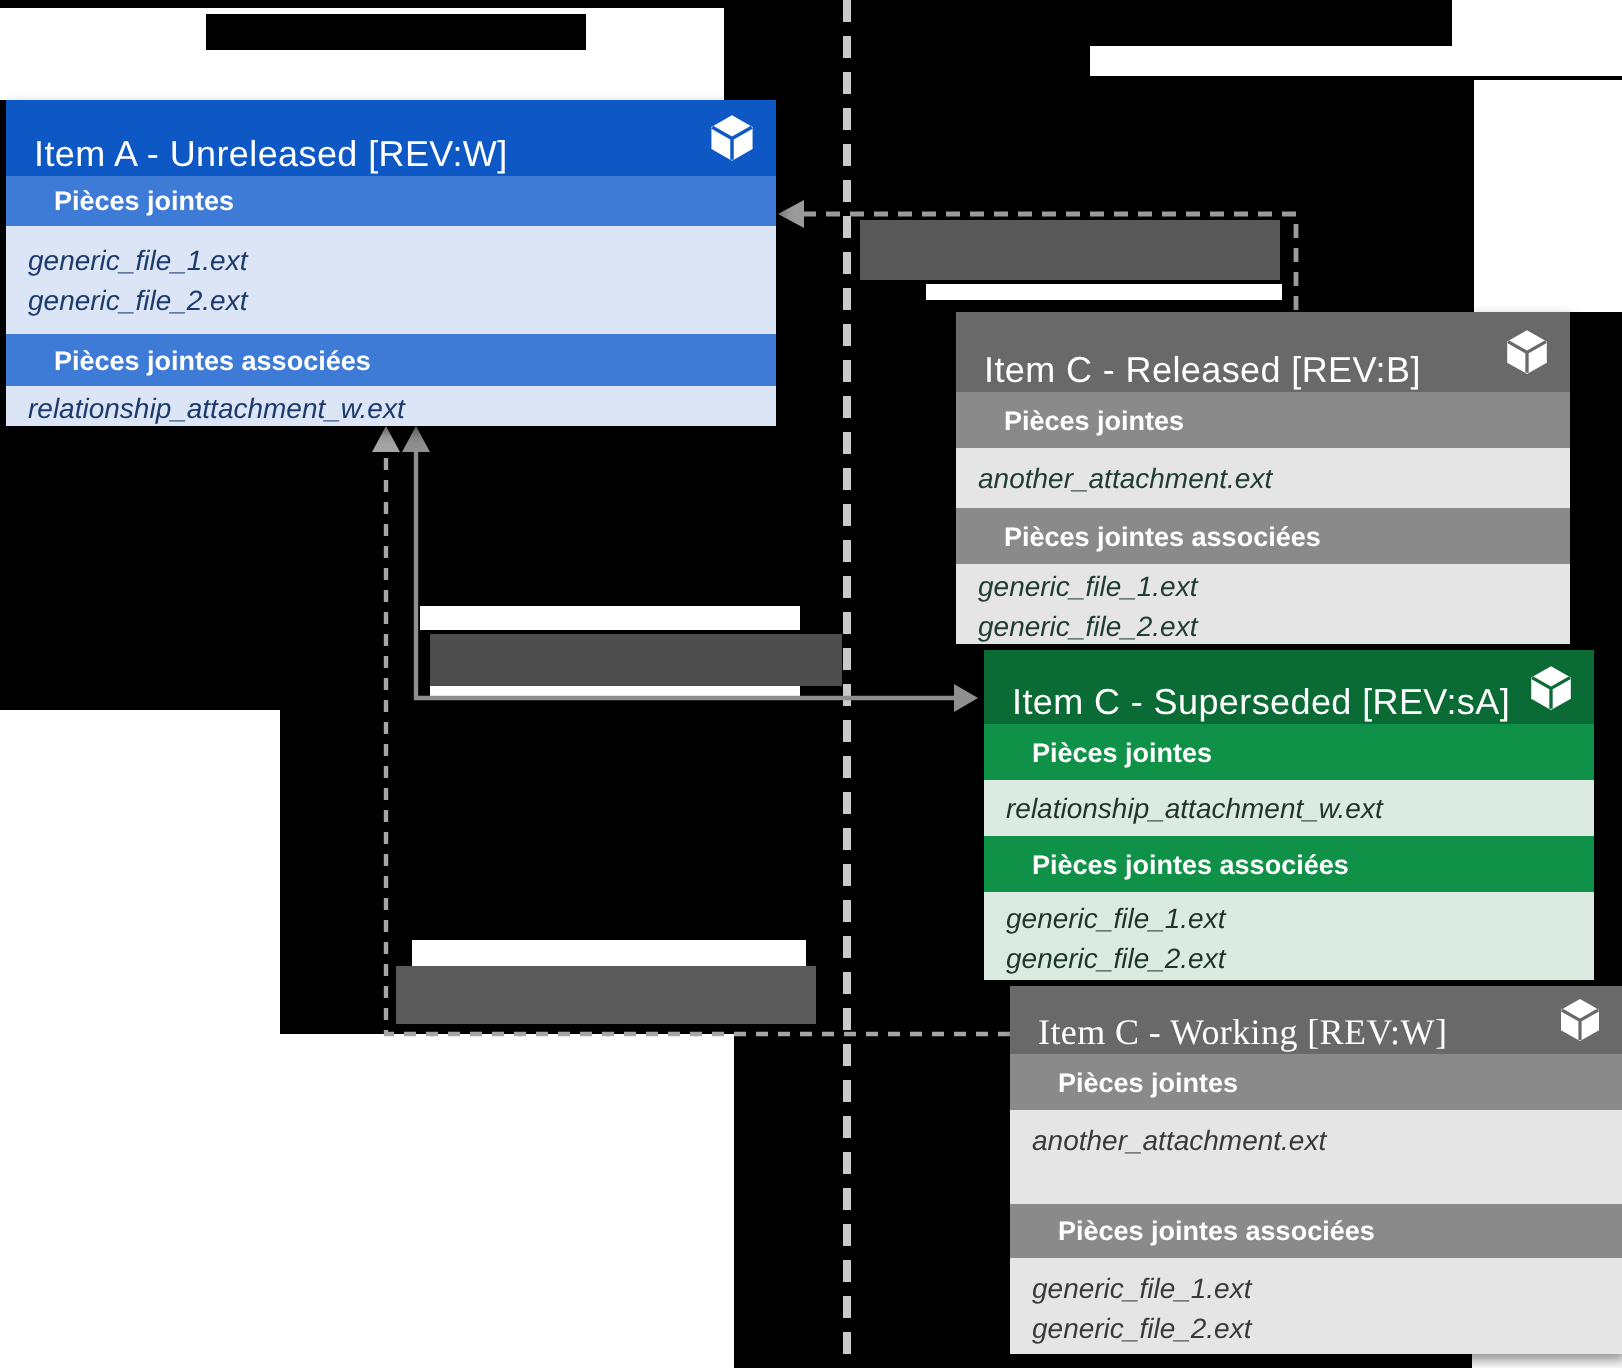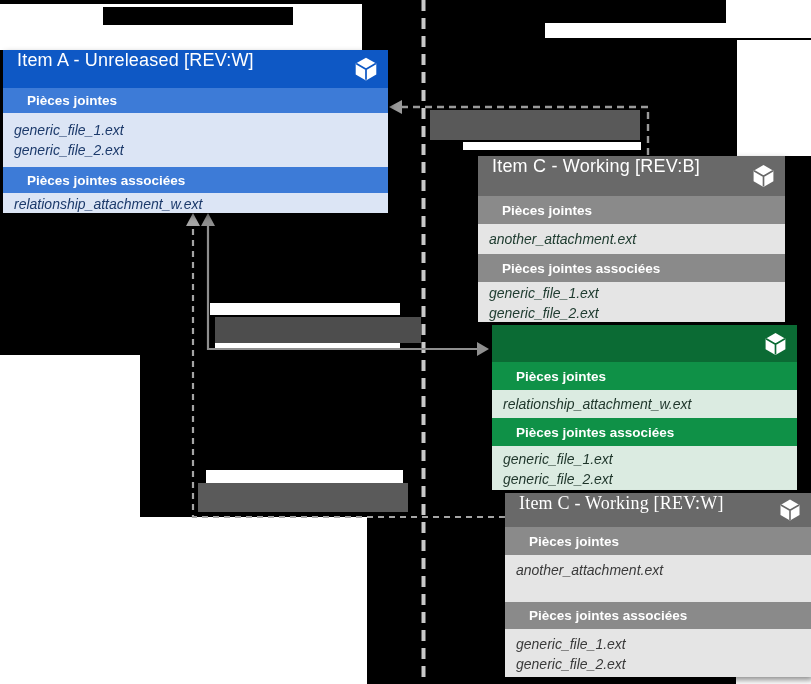--- a/index.html
+++ b/index.html
@@ -12,21 +12,21 @@
   .patch{position:absolute;z-index:1;}
   .patch.white{background:#fff;}
   .patch.black{background:#000;z-index:2;}
   .redacted{position:absolute;z-index:3;}
 
   
   #wires{position:absolute;left:0;top:0;z-index:4;}
 
   
   .card{position:absolute;z-index:10;box-shadow:2px 3px 6px rgba(0,0,0,.45);}
-  .card .hdr{position:relative;display:flex;align-items:flex-start;color:#fff;}
+  .card .hdr{position:relative;display:flex;align-items:flex-end;color:#fff;}
   .card .hdr-title{padding-left:14px;font-size:18px;letter-spacing:.2px;}
   .card .cube{position:absolute;right:9px;top:50%;transform:translateY(-50%);}
   .card .bar{color:#fff;font-weight:bold;font-size:13.5px;display:flex;align-items:center;padding-left:24px;}
   .card .files{font-size:14px;line-height:20px;padding-left:11px;box-sizing:border-box;font-style:italic;}
 
   
   .card.blue .hdr{background:var(--blue-header);}
   .card.blue .bar{background:var(--blue-bar);}
   .card.blue .files{background:var(--blue-row);color:var(--blue-text);}
   .card.blue .cube{color:var(--blue-header);}
@@ -124,39 +124,40 @@
       <div>generic_file_2.ext</div>
     </div>
     <div class="bar bar2">Pièces jointes associées</div>
     <div class="files files2">
       <div>relationship_attachment_w.ext</div>
     </div>
   </div>
 
   <div class="card gray greentext card-rel">
     <div class="hdr">
-      <span class="hdr-title">Item C - Working [REV:B]</span>
+      <span class="hdr-title">Item C - Released [REV:B]</span>
       <svg class="cube" width="25" height="25" viewBox="0 0 24 24">
         <polygon points="12,1.5 21.5,6.9 21.5,17.1 12,22.5 2.5,17.1 2.5,6.9" fill="#fff"></polygon>
         <path d="M12 12.2 L2.9 7 M12 12.2 L21.1 7 M12 12.2 L12 22" stroke="currentColor" stroke-width="1.6" fill="none"></path>
       </svg>
     </div>
     <div class="bar bar1">Pièces jointes</div>
     <div class="files files1">
       <div>another_attachment.ext</div>
     </div>
     <div class="bar bar2">Pièces jointes associées</div>
     <div class="files files2">
       <div>generic_file_1.ext</div>
       <div>generic_file_2.ext</div>
     </div>
   </div>
 
   <div class="card green card-sup">
     <div class="hdr">
+      <span class="hdr-title">Item C - Superseded [REV:sA]</span>
       <svg class="cube" width="25" height="25" viewBox="0 0 24 24">
         <polygon points="12,1.5 21.5,6.9 21.5,17.1 12,22.5 2.5,17.1 2.5,6.9" fill="#fff"></polygon>
         <path d="M12 12.2 L2.9 7 M12 12.2 L21.1 7 M12 12.2 L12 22" stroke="currentColor" stroke-width="1.6" fill="none"></path>
       </svg>
     </div>
     <div class="bar bar1">Pièces jointes</div>
     <div class="files files1">
       <div>relationship_attachment_w.ext</div>
     </div>
     <div class="bar bar2">Pièces jointes associées</div>

